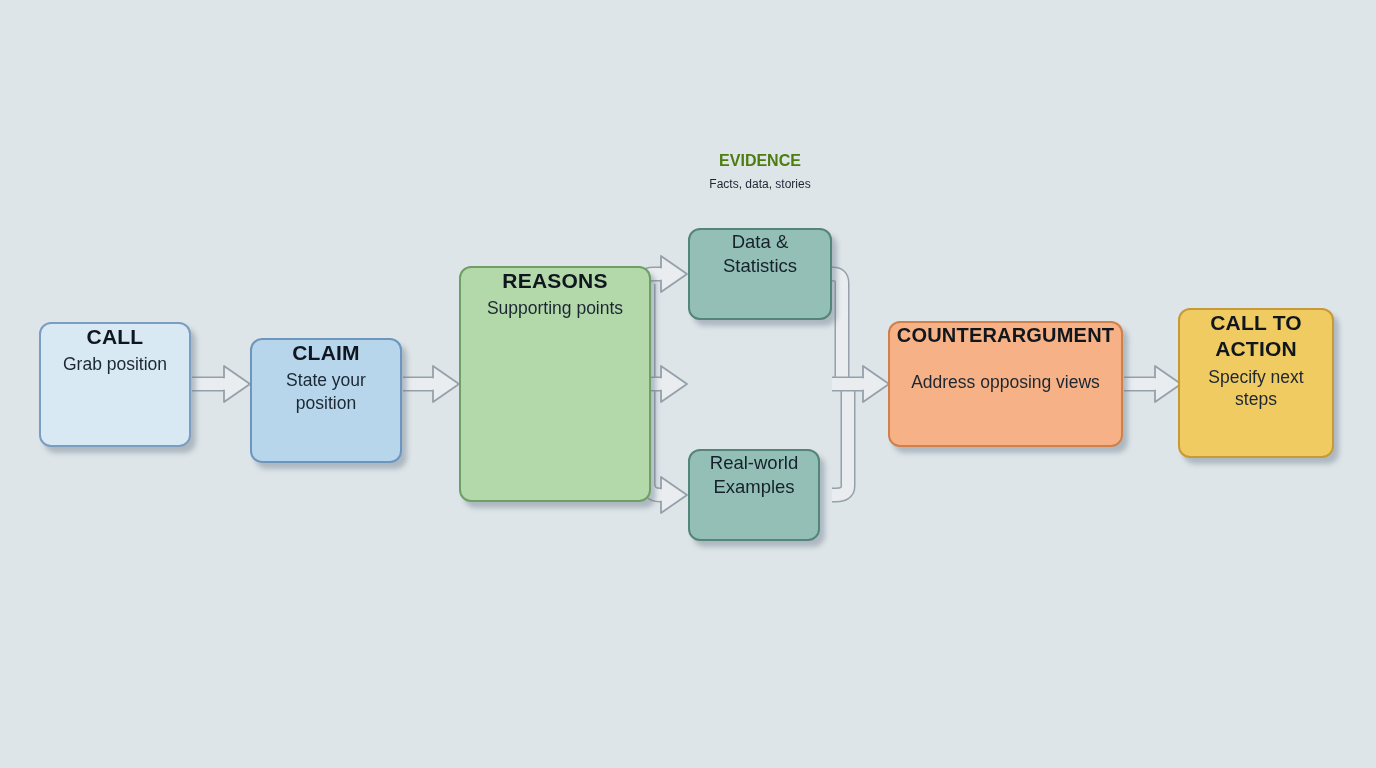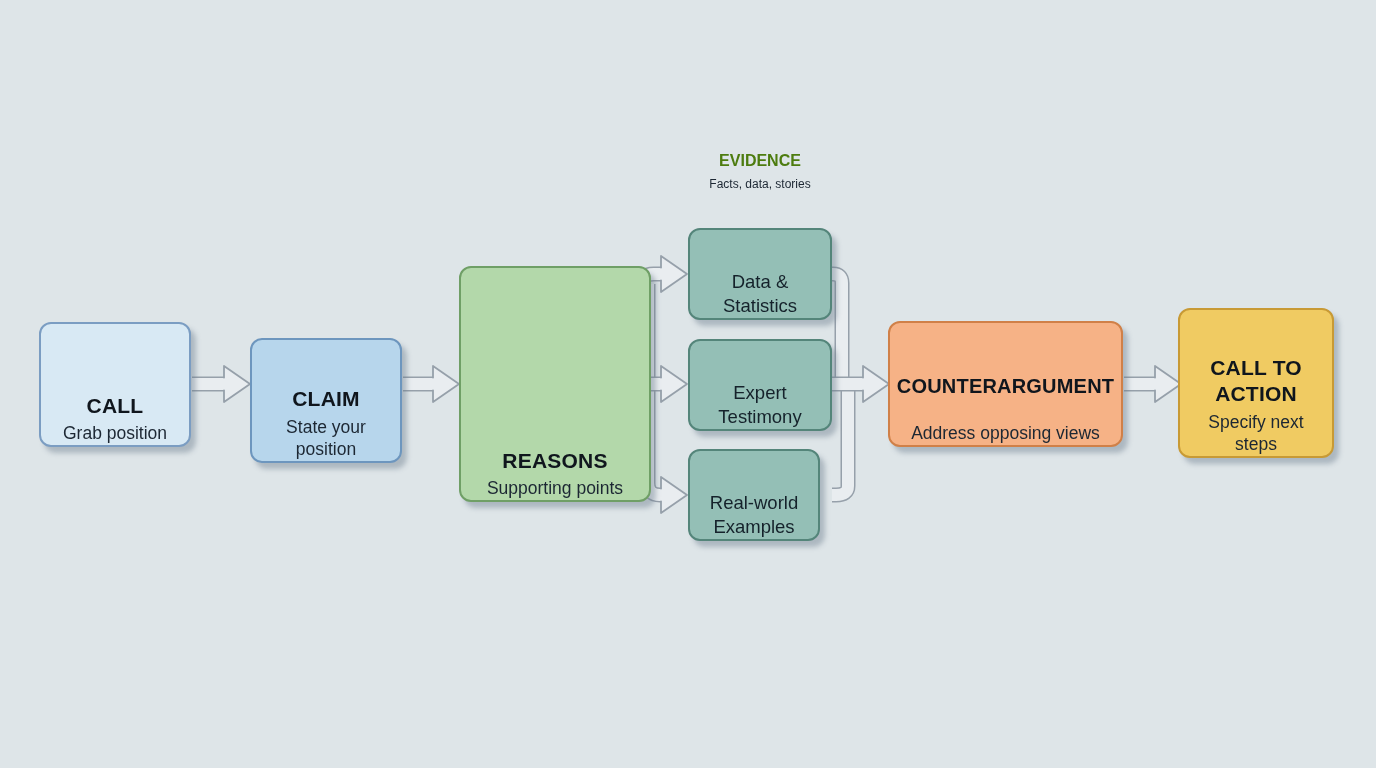--- a/index.html
+++ b/index.html
@@ -27,21 +27,21 @@
   }
   .node {
     position: absolute;
     z-index: 2;
     box-sizing: border-box;
     border: 2px solid #888;
     border-radius: 12px;
     display: flex;
     flex-direction: column;
     align-items: center;
-    justify-content: flex-end;
+    justify-content: flex-start;
     text-align: center;
     box-shadow: 5px 6px 5px rgba(104, 122, 138, 0.42);
   }
   .node-title {
     font-weight: 700;
     font-size: 21px;
     color: #10161d;
     line-height: 1.25;
     padding: 0 4px;
     letter-spacing: 0.2px;
@@ -155,23 +155,20 @@
 
   <div class="node n-reasons" style="background: rgb(179, 216, 170); border-color: rgb(111, 159, 102);">
     <div class="node-title">REASONS</div>
     <div class="node-sub">Supporting points</div>
   </div>
 
   <div class="node n-ev1" style="background: rgb(148, 191, 182); border-color: rgb(84, 133, 122);">
     <div class="ev-label">Data &amp; Statistics</div>
   </div>
 
-  <div class="node n-ev2" style="background: rgb(148, 191, 182); border-color: rgb(84, 133, 122);">
-    <div class="ev-label">Expert Testimony</div>
-  </div>
 
   <div class="node n-ev3" style="background: rgb(148, 191, 182); border-color: rgb(84, 133, 122);">
     <div class="ev-label">Real-world Examples</div>
   </div>
 
   <div class="node n-counter" style="background: rgb(246, 178, 134); border-color: rgb(208, 128, 72);">
     <div class="node-title">COUNTERARGUMENT</div>
     <div class="node-sub">Address opposing views</div>
   </div>
 

